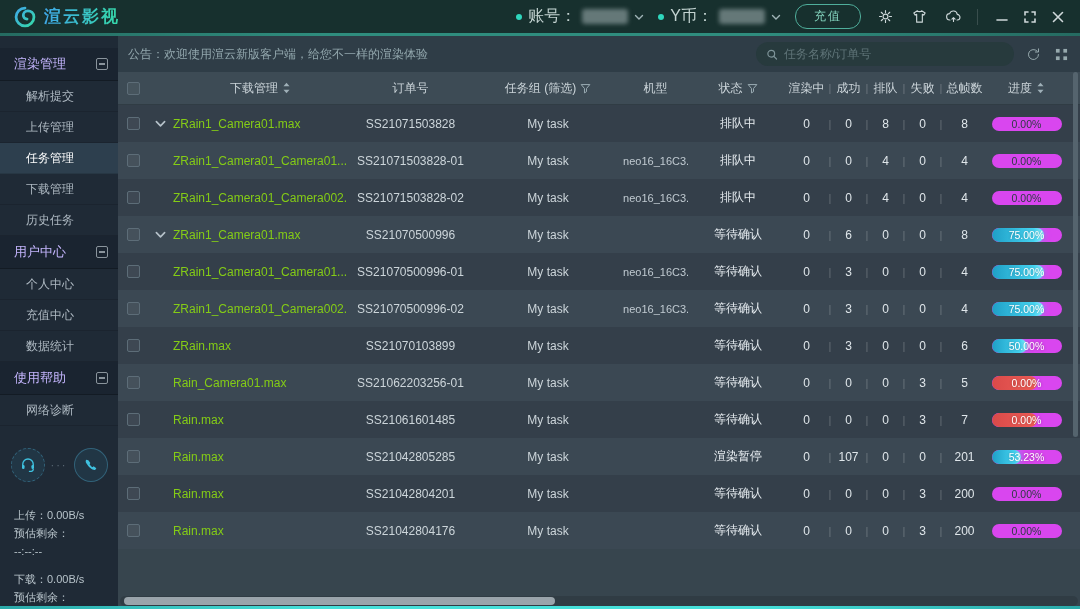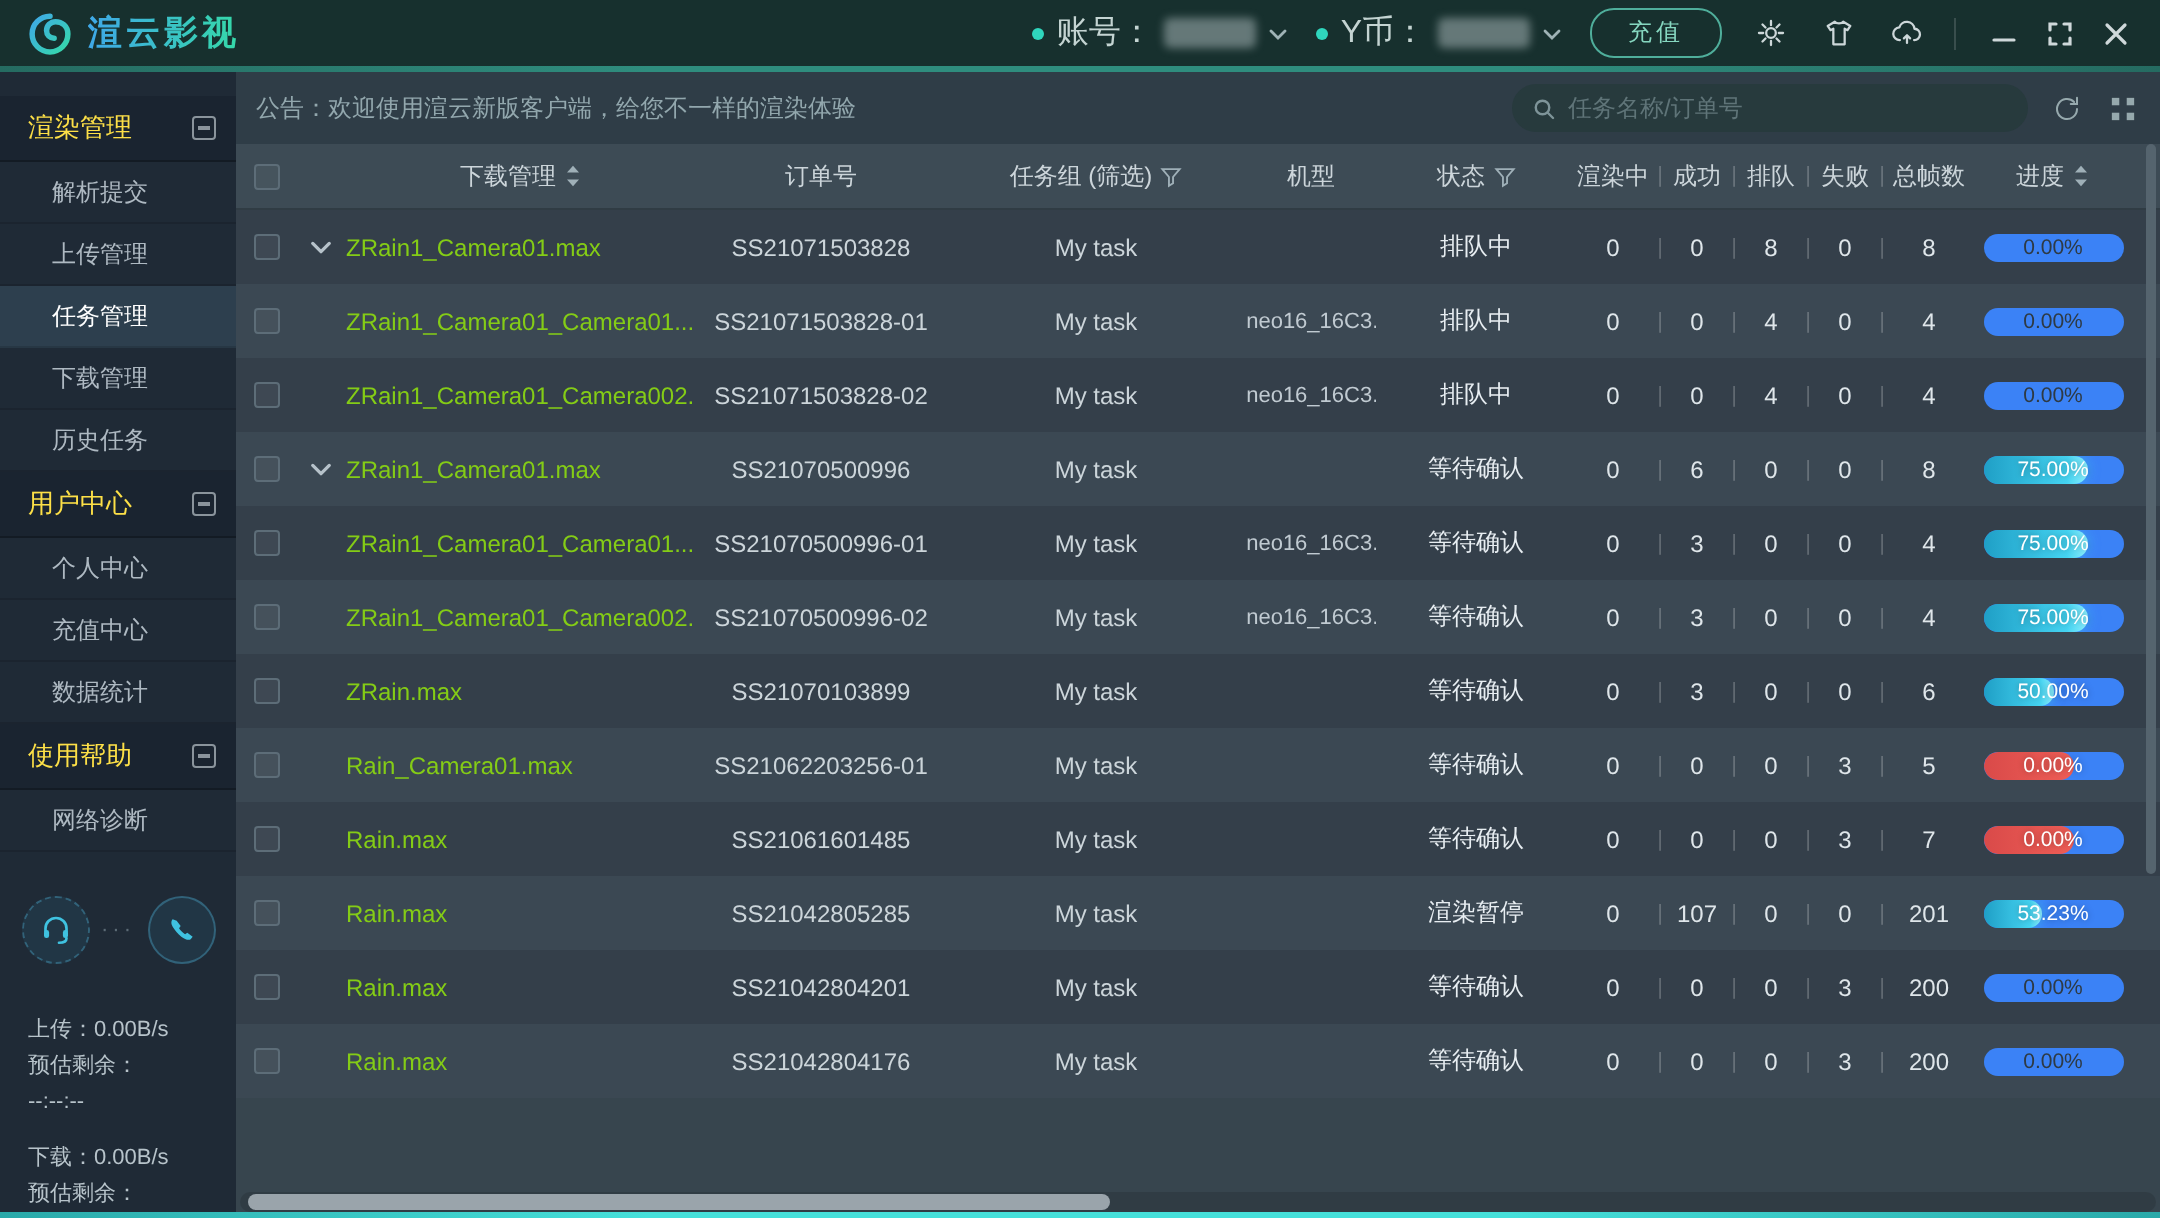--- a/index.html
+++ b/index.html
@@ -28,21 +28,21 @@
 
   .accent-line { height:3px; background:linear-gradient(90deg,#256b61,#2f8d7e 30%,#2f8d7e 70%,#256b61); }
 
   
   .app-body { display:flex; height:570px; }
 
   
   .sidebar { width:118px; background:#1f2a36; display:flex; flex-direction:column; flex-shrink:0; }
   .side-sections { padding-top:12px; }
   .side-header { height:33px; display:flex; align-items:center; padding:0 10px 0 14px; background:#1a2430;
-    color:#fde047; font-size:13px; cursor:pointer; border-bottom:1px solid rgba(0,0,0,.25); }
+    color:#c4b5fd; font-size:13px; cursor:pointer; border-bottom:1px solid rgba(0,0,0,.25); }
   .collapse-box { margin-left:auto; width:12px; height:12px; border:1px solid #8a949c; border-radius:2px;
     display:flex; align-items:center; justify-content:center; }
   .collapse-box i { display:block; width:6px; height:1.5px; background:#8a949c; }
   .side-item { height:31px; display:flex; align-items:center; padding-left:26px; color:#aeb9c2; font-size:12px;
     cursor:pointer; border-bottom:1px solid rgba(0,0,0,.12); }
   .side-item.active { background:#2d3f4e; color:#ffffff; }
   .contact-row { display:flex; align-items:center; justify-content:center; gap:6px; margin-top:22px; }
   .circle-icon { width:34px; height:34px; border-radius:50%; background:rgba(56,170,210,.10);
     border:1px dashed rgba(80,180,220,.35); display:flex; align-items:center; justify-content:center; cursor:pointer; }
   .circle-icon svg { stroke:#3fc2e0; fill:none; stroke-width:1.8; stroke-linecap:round; stroke-linejoin:round; }
@@ -83,21 +83,21 @@
   .chev { stroke:#b6c2ca; fill:none; stroke-width:1.8; stroke-linecap:round; stroke-linejoin:round; cursor:pointer; }
 
   .counts { display:flex; align-items:center; justify-content:center; }
   .cnum { display:inline-block; text-align:center; }
   .counts .cnum:nth-child(1){ width:38px; } .counts .cnum:nth-child(3){ width:28px; }
   .counts .cnum:nth-child(5){ width:28px; } .counts .cnum:nth-child(7){ width:28px; }
   .counts .cnum:nth-child(9){ width:38px; }
   .csep { width:9px; text-align:center; color:rgba(255,255,255,.22); font-size:11px; }
   .h-counts .cnum { font-size:12px; color:#ccd5da; }
 
-  .pbar { position:relative; width:70px; height:14px; border-radius:7px; background:#3b82f6; overflow:hidden; }
+  .pbar { position:relative; width:70px; height:14px; border-radius:7px; background:#d946ef; overflow:hidden; }
   .pfill { position:absolute; left:0; top:0; bottom:0; border-radius:7px; }
   .pfill.cyan { background:linear-gradient(90deg,#1f9fc6,#45d4f2 80%,#8df0ff); box-shadow:0 0 6px rgba(70,215,245,.55); }
   .pfill.red  { background:linear-gradient(90deg,#d94a49,#ef5e57); }
   .pfill.gray { background:transparent; }
   .plabel { position:absolute; inset:0; display:flex; align-items:center; justify-content:center; font-size:10.5px; }
   .pbar.gray .plabel { color:#2e3a44; }
   .pbar.cyan .plabel,.pbar.red .plabel { color:#ffffff; text-shadow:0 0 3px rgba(0,0,0,.35); }
 
   .spacer { flex:1; }
 

